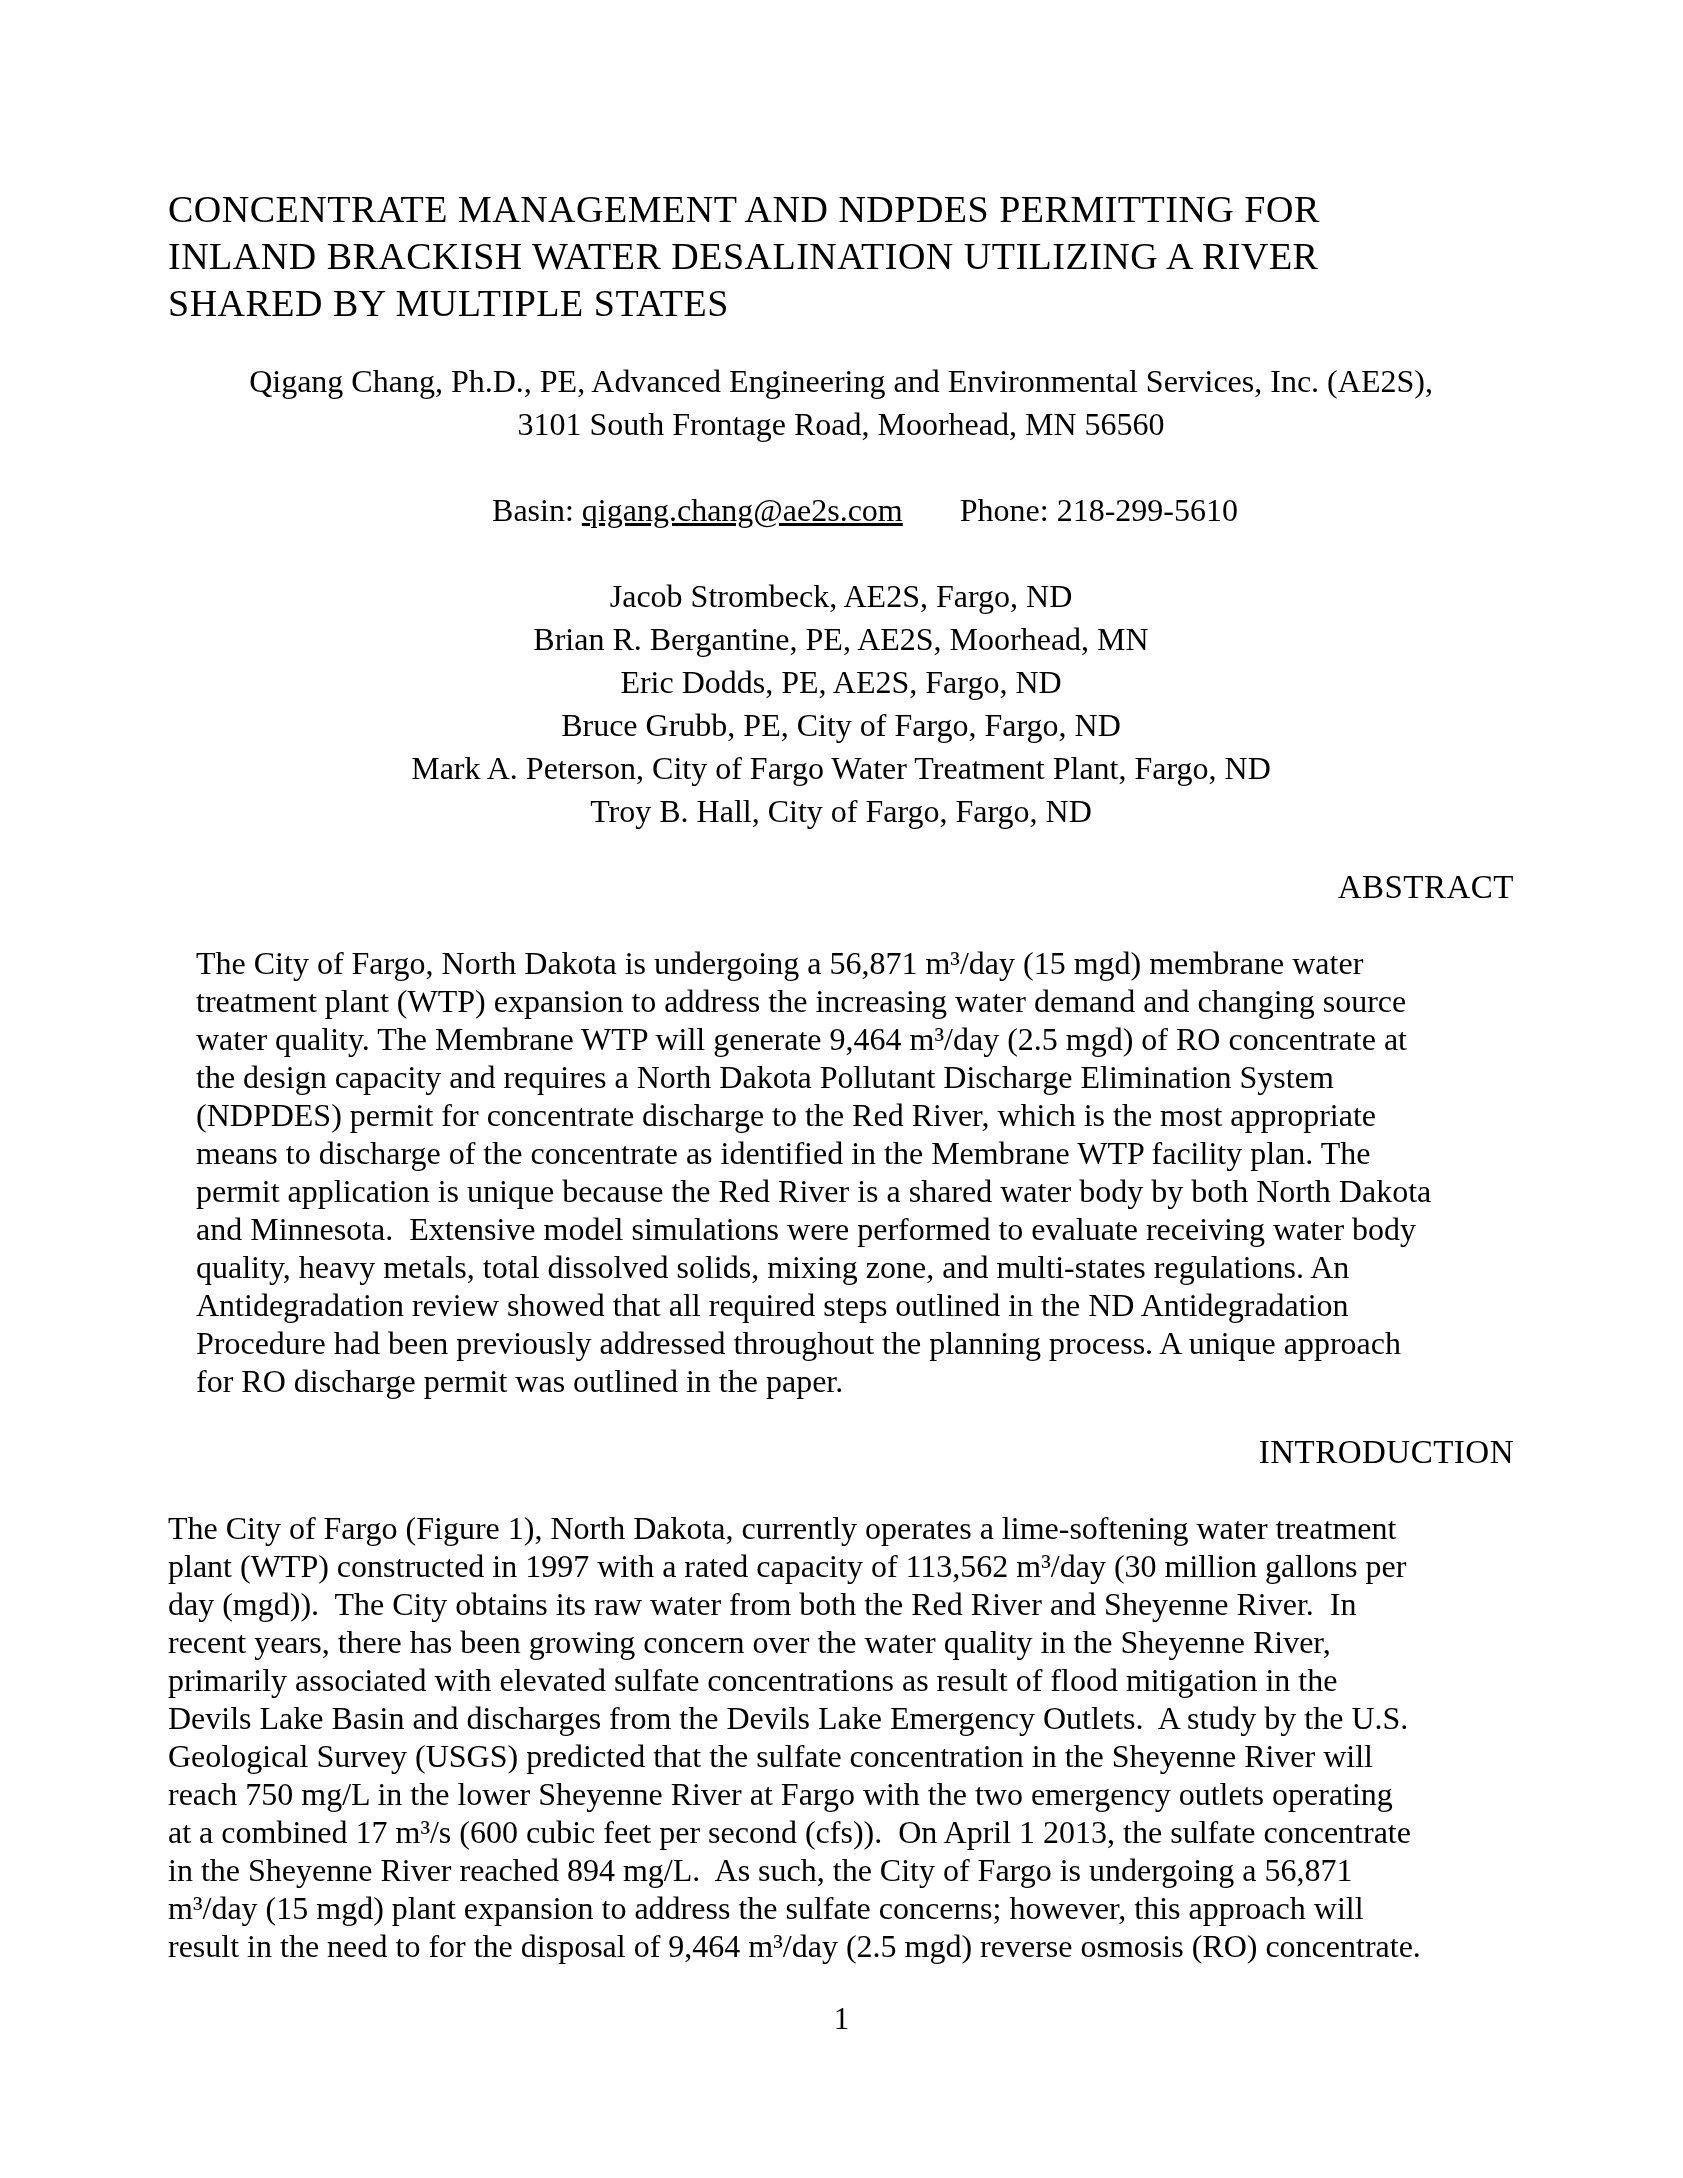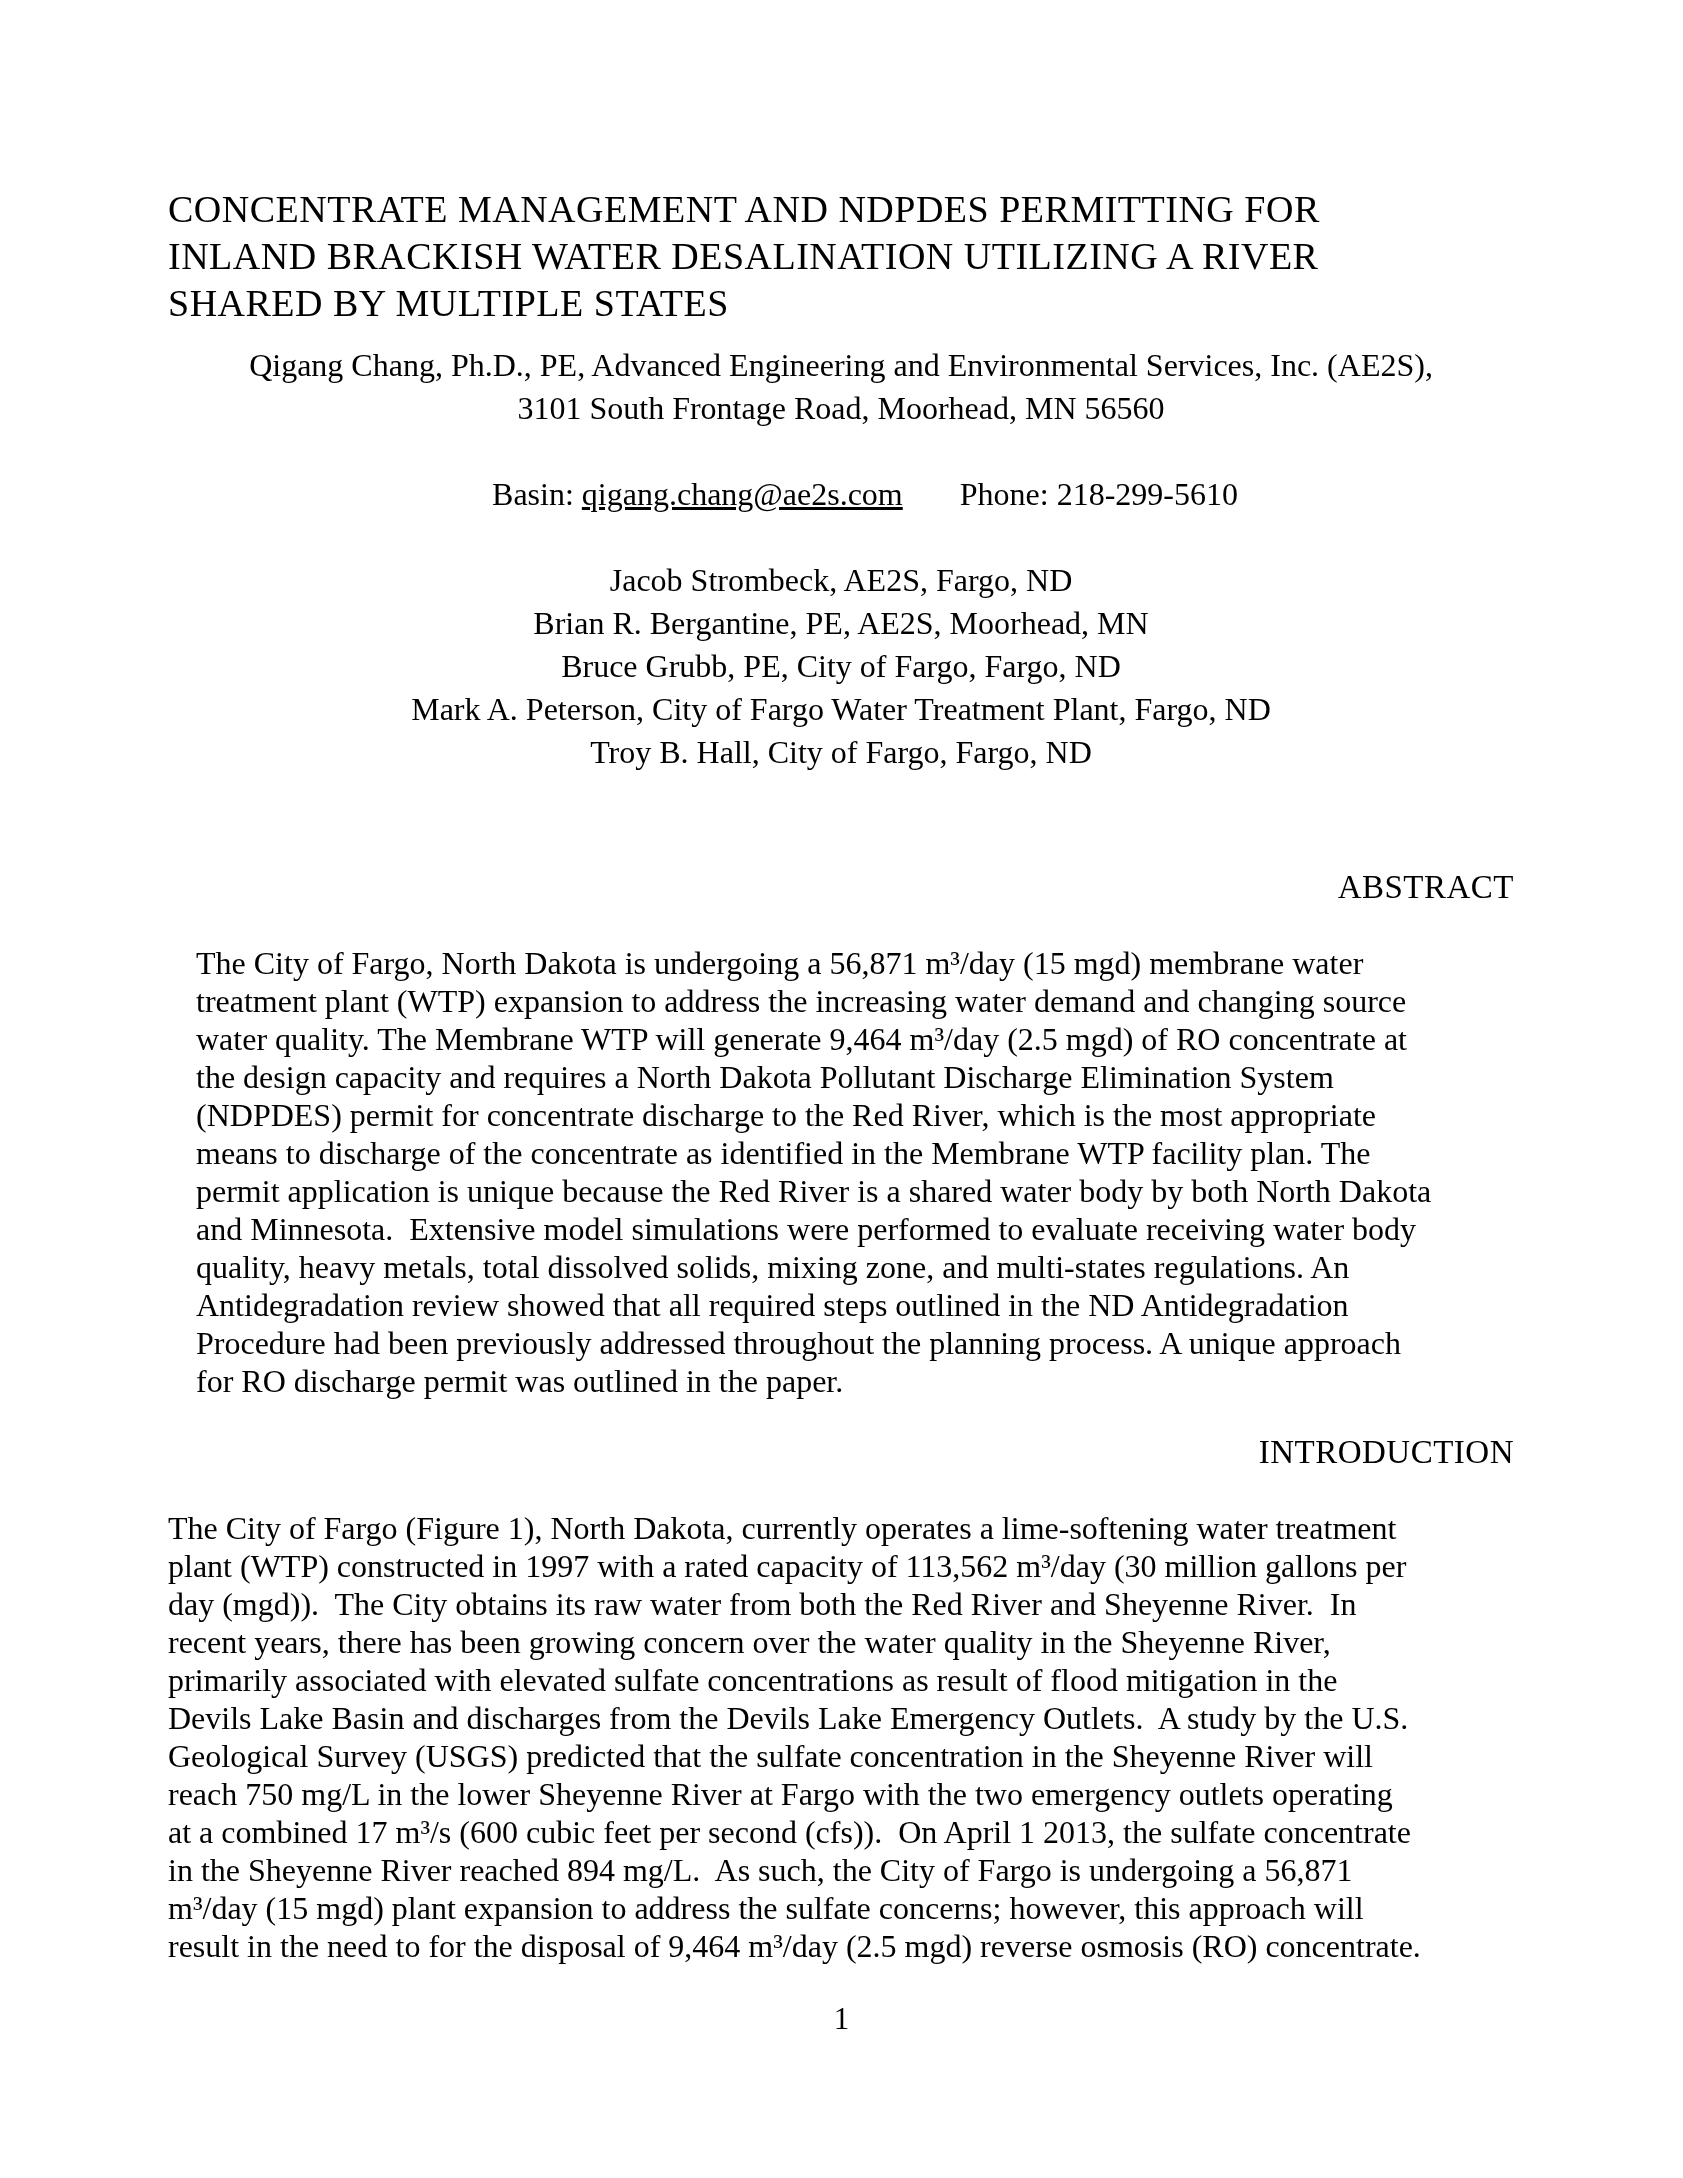--- a/index.html
+++ b/index.html
@@ -23,21 +23,21 @@
   }
   .paper-title {
     top: 186px;
     font-size: 38px;
     line-height: 47px;
     white-space: pre-line;
     text-align: left;
     letter-spacing: 0.5px;
   }
   .byline {
-    top: 344px;
+    top: 360px;
     font-size: 32px;
     line-height: 43px;
     text-align: center;
   }
   .byline-line {
     white-space: pre-wrap;
   }
   .email-link {
     text-decoration: underline;
     color: #000000;
@@ -82,20 +82,21 @@
 SHARED BY MULTIPLE STATES</div>
 
   <div class="content-block byline">
     <div class="byline-line">Qigang Chang, Ph.D., PE, Advanced Engineering and Environmental Services, Inc. (AE2S),</div>
     <div class="byline-line">3101 South Frontage Road, Moorhead, MN 56560</div>
     <div class="byline-line">
       <span>Basin: </span><span class="email-link">qigang.chang@ae2s.com</span><span class="phone-text">Phone: 218-299-5610</span>
     </div>
     <div class="byline-line">Jacob Strombeck, AE2S, Fargo, ND</div>
     <div class="byline-line">Brian R. Bergantine, PE, AE2S, Moorhead, MN</div>
+    <div class="byline-line">Eric Dodds, PE, AE2S, Fargo, ND</div>
     <div class="byline-line">Bruce Grubb, PE, City of Fargo, Fargo, ND</div>
     <div class="byline-line">Mark A. Peterson, City of Fargo Water Treatment Plant, Fargo, ND</div>
     <div class="byline-line">Troy B. Hall, City of Fargo, Fargo, ND</div>
   </div>
 
   <div class="content-block section-heading abstract-heading">ABSTRACT</div>
 
   <div class="content-block body-paragraph abstract-paragraph">The City of Fargo, North Dakota is undergoing a 56,871 m³/day (15 mgd) membrane water
 treatment plant (WTP) expansion to address the increasing water demand and changing source
 water quality. The Membrane WTP will generate 9,464 m³/day (2.5 mgd) of RO concentrate at

